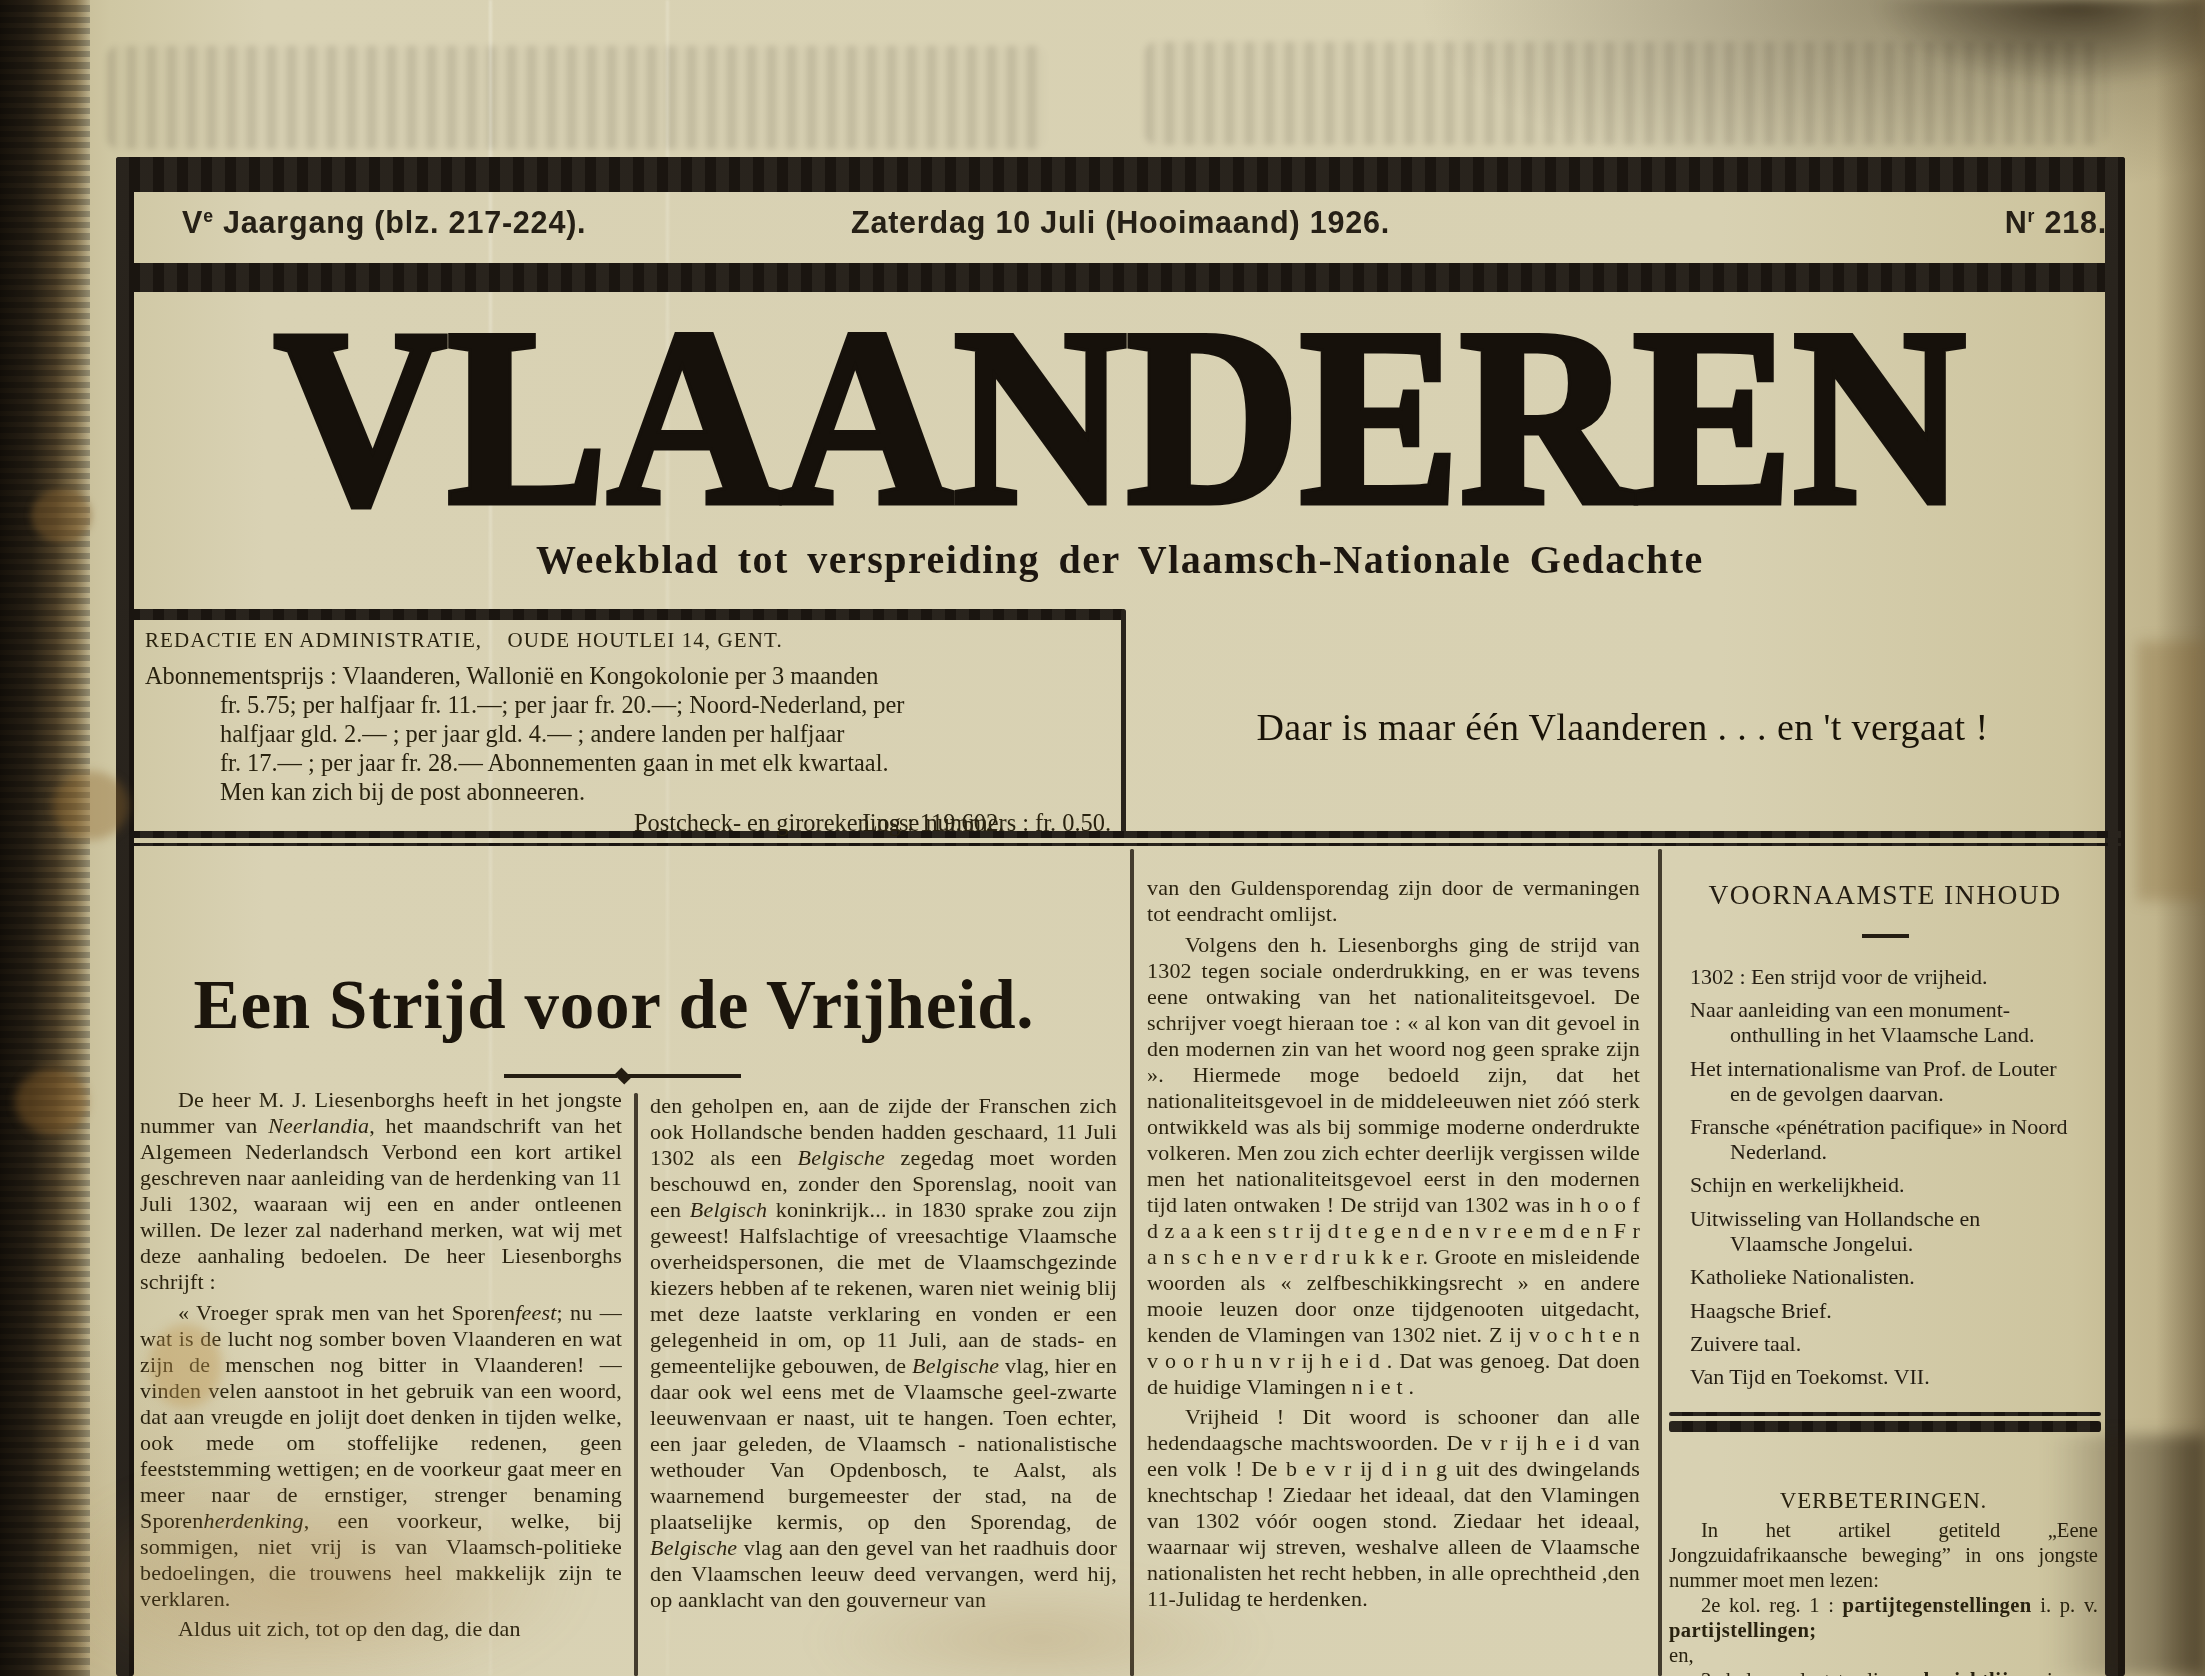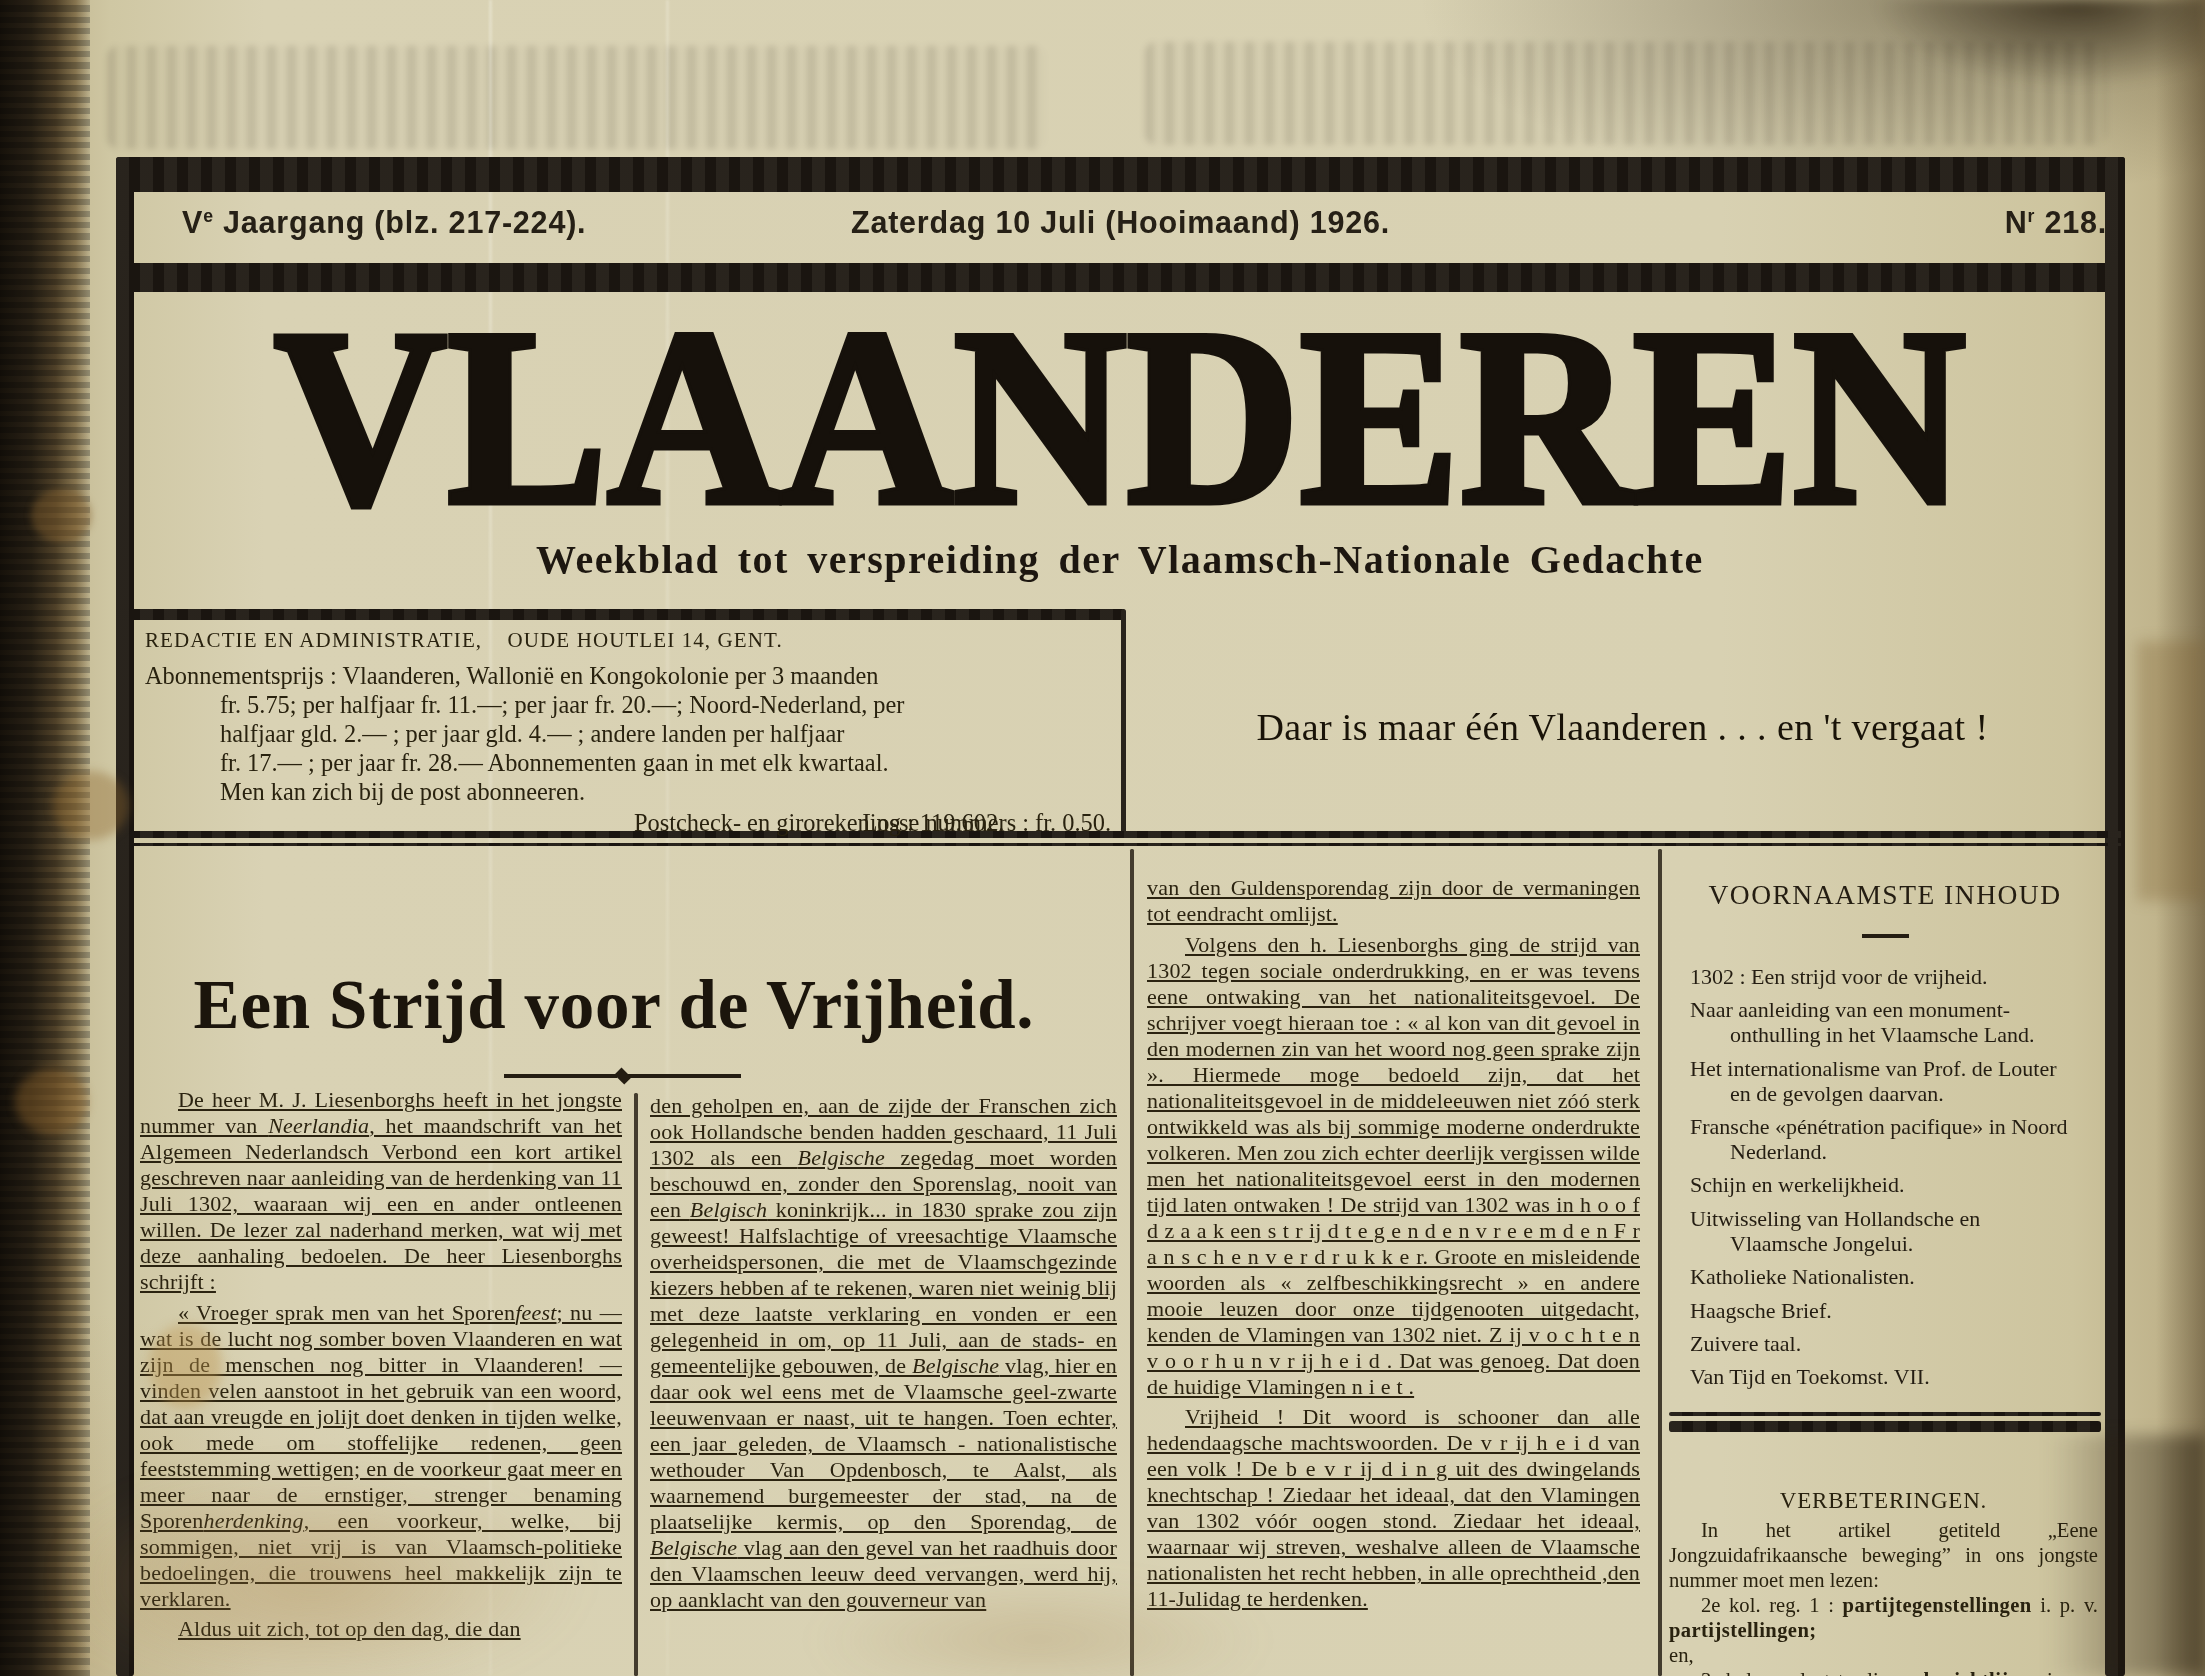--- a/index.html
+++ b/index.html
@@ -47,21 +47,21 @@
   .imprint .footer{position:relative;margin-top:1.5px;text-align:right;}
   .imprint .footer .fr{position:absolute;left:489px;top:0;}
   .motto{left:1153px;top:705px;width:939px;text-align:center;font-size:38px;font-weight:normal;
     color:#191308;letter-spacing:0.4px;}
   
   .headline-year{left:130px;top:899px;width:985px;text-align:center;font-size:61px;font-weight:bold;color:#1b150c;}
   .headline-main{left:114px;top:966px;width:1000px;text-align:center;font-size:69px;font-weight:bold;color:#1b150c;letter-spacing:0.8px;}
   .divider{left:504px;top:1069px;width:237px;display:flex;align-items:center;}
   .divider .dl{flex:1;height:3.8px;background:#241d12;}
   .divider .dd{width:13.7px;height:13.7px;background:#241d12;transform:rotate(45deg) scaleY(.72);margin:0 -1.5px;}
-  .col{position:absolute;text-align:justify;font-size:22px;line-height:26px;color:#2b2310;overflow:hidden;letter-spacing:0.2px;text-decoration:underline;}
+  .col{position:absolute;text-align:justify;font-size:22px;line-height:26px;color:#2b2310;overflow:hidden;letter-spacing:0.2px;}
   .col p{margin:0 0 4.6px 0;text-indent:38px;}
   .col p.noind{text-indent:0;}
   .vrule{background:#332b1f;opacity:.9;border-radius:1.5px;}
   
   .contents{left:1676px;top:879px;width:418px;color:#241d12;}
   .contents h2{margin:0;font-weight:normal;font-size:27.5px;letter-spacing:1.5px;text-align:center;}
   .contents .crule{width:47px;height:3.8px;background:#241d12;margin:23px auto 26px;}
   .contents ul{list-style:none;margin:14px;padding:0;font-size:22px;line-height:25px;}
   .contents li{padding-left:40px;text-indent:-40px;margin-bottom:8.4px;}
   

